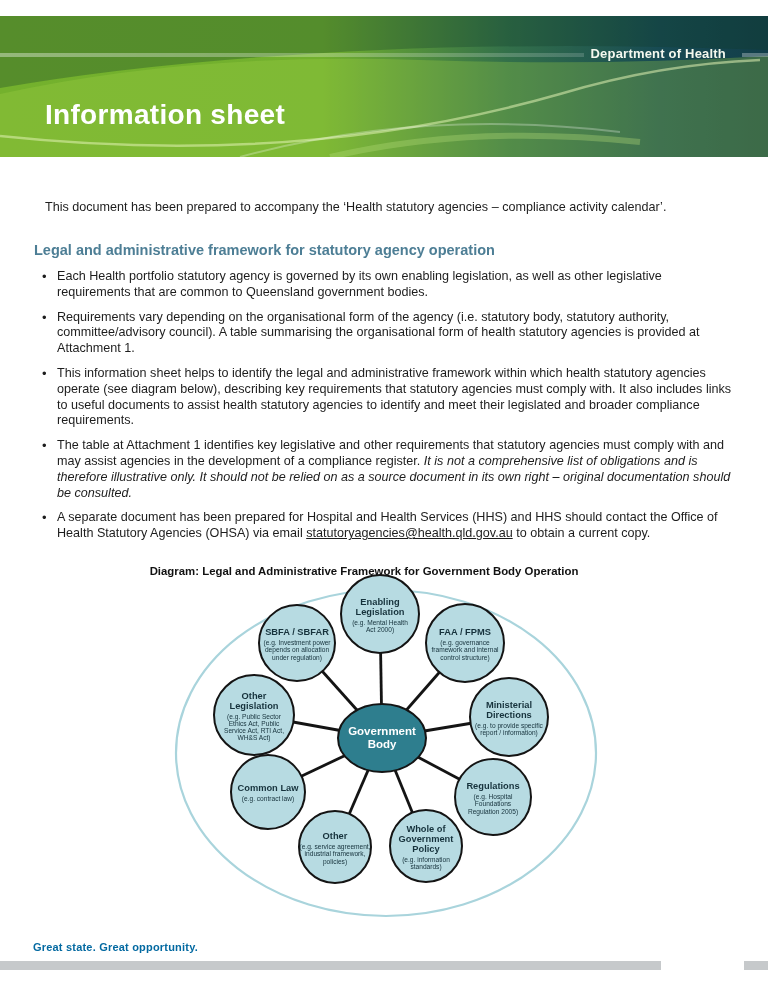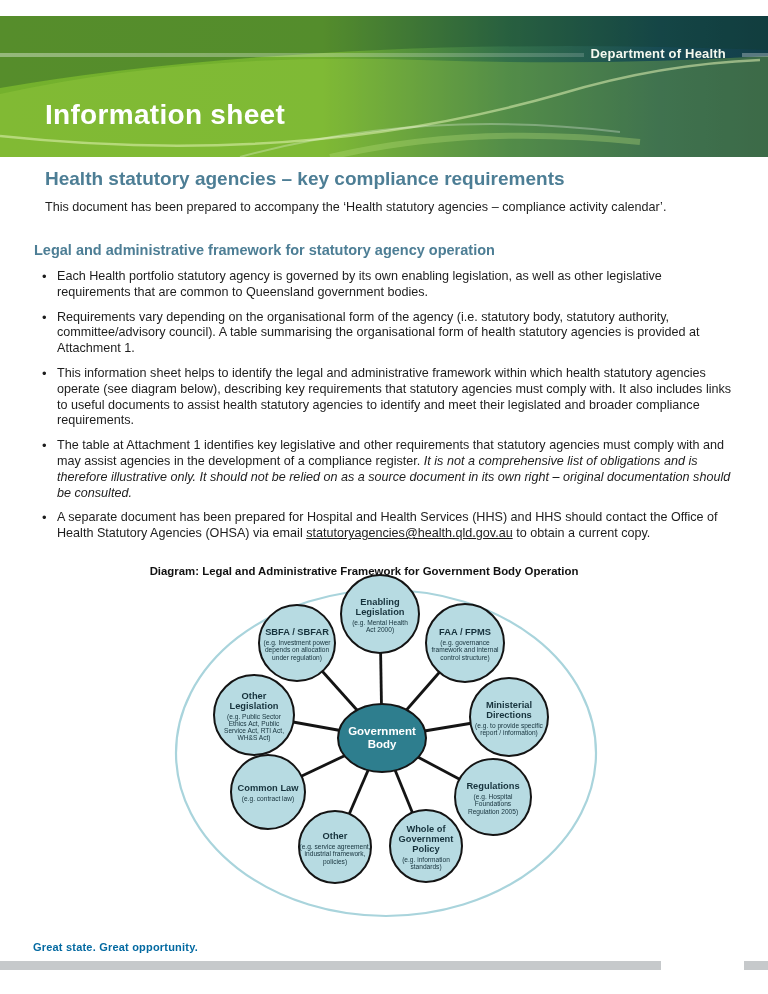--- a/index.html
+++ b/index.html
@@ -69,21 +69,20 @@
       <path d="M0,120 Q300,152 560,78 Q660,48 760,44" fill="none" stroke="rgba(225,242,180,0.55)" stroke-width="2.5"></path>
       <path d="M240,141 Q420,92 620,116" fill="none" stroke="rgba(255,255,255,0.28)" stroke-width="2"></path>
       <path d="M330,141 Q470,108 640,126" fill="none" stroke="rgba(180,220,120,0.35)" stroke-width="6"></path>
     </svg>
     <div class="dept-line-left"></div>
     <div class="dept-line-right"></div>
     <div class="dept">Department of Health</div>
     <div class="header-title">Information sheet</div>
   </div>
 
-  <div class="h1">Health statutory agencies – key compliance requirements</div>
   <div class="intro">This document has been prepared to accompany the ‘Health statutory agencies – compliance activity calendar’.</div>
   <div class="h2">Legal and administrative framework for statutory agency operation</div>
 
   <ul class="bullets" id="bullet-list">
       <li><span class="seg-normal">Each Health portfolio statutory agency is governed by its own enabling legislation, as well as other legislative requirements that are common to Queensland government bodies.</span></li>
       <li><span class="seg-normal">Requirements vary depending on the organisational form of the agency (i.e. statutory body, statutory authority, committee/advisory council). A table summarising the organisational form of health statutory agencies is provided at Attachment 1.</span></li>
       <li><span class="seg-normal">This information sheet helps to identify the legal and administrative framework within which health statutory agencies operate (see diagram below), describing key requirements that statutory agencies must comply with. It also includes links to useful documents to assist health statutory agencies to identify and meet their legislated and broader compliance requirements.</span></li>
       <li><span class="seg-normal">The table at Attachment 1 identifies key legislative and other requirements that statutory agencies must comply with and may assist agencies in the development of a compliance register. </span><span class="seg-italic">It is not a comprehensive list of obligations and is therefore illustrative only. It should not be relied on as a source document in its own right – original documentation should be consulted.</span></li>
       <li><span class="seg-normal">A separate document has been prepared for Hospital and Health Services (HHS) and HHS should contact the Office of Health Statutory Agencies (OHSA) via email </span><a class="seg-link" href="#">statutoryagencies@health.qld.gov.au</a><span class="seg-normal"> to obtain a current copy.</span></li>
     </ul>

